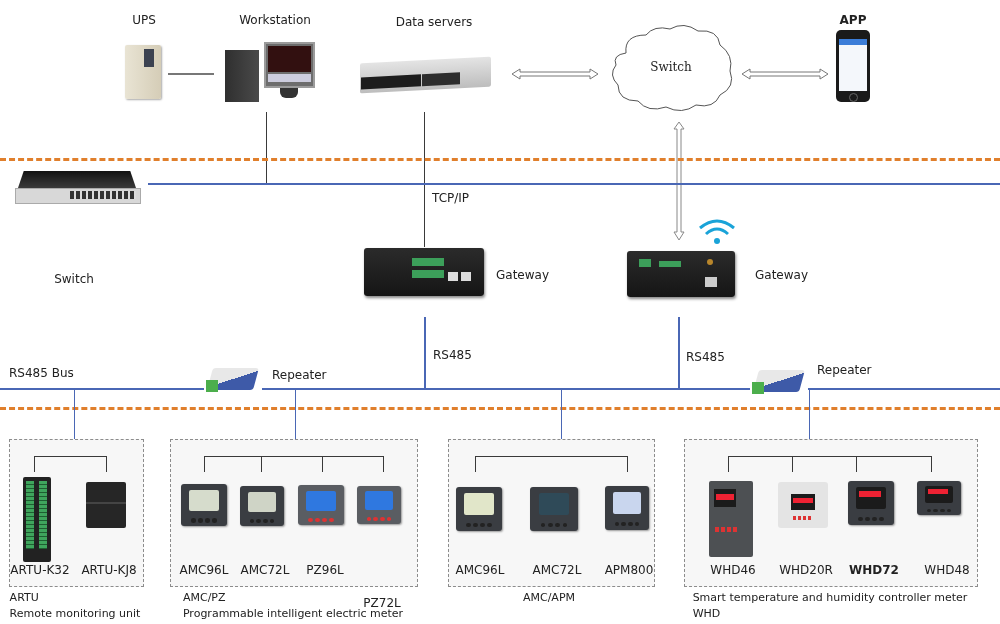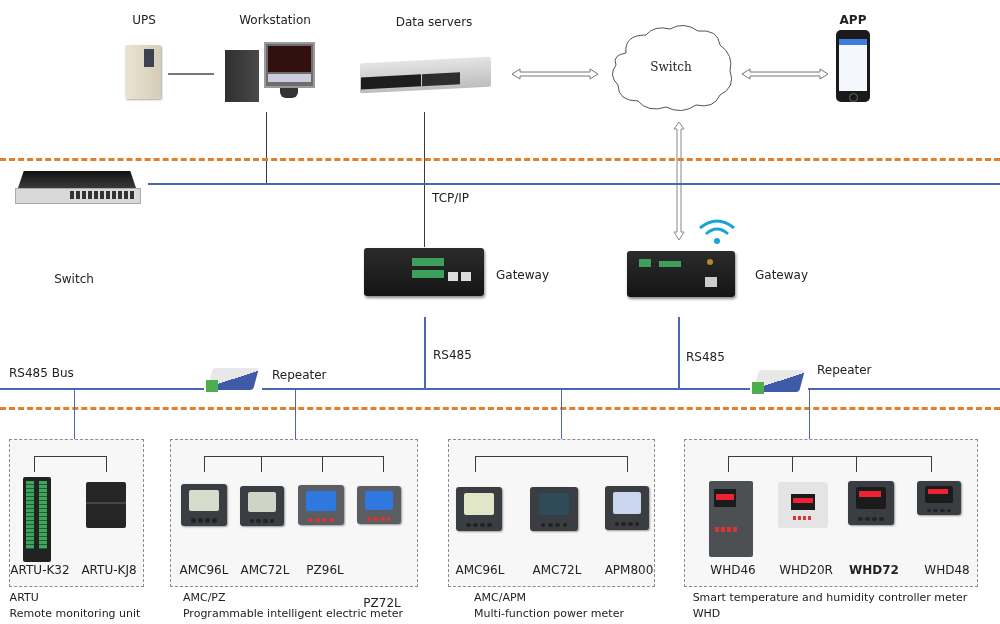--- a/index.html
+++ b/index.html
@@ -225,21 +225,20 @@
       <i></i>
       <i></i>
       <i></i>
     </div>
   </div>
 <span class="lbl ctr" style="left:480px;top:563px;">AMC96L</span>
 <span class="lbl ctr" style="left:557px;top:563px;">AMC72L</span>
 <span class="lbl ctr" style="left:629px;top:563px;">APM800</span>
 <div class="caption" style="left:549px;top:590px;">
   <div>AMC/APM</div>
-  <div>Multi-function power meter</div>
 </div>
 
 <div class="grp" style="left:684px;top:439px;width:292px;height:146px;"></div>
 <div class="dark" style="left:728px;top:456px;width:204px;height:1px;"></div>
 <div class="dark" style="left:728px;top:456px;width:1px;height:16px;"></div>
 <div class="dark" style="left:792px;top:456px;width:1px;height:16px;"></div>
 <div class="dark" style="left:856px;top:456px;width:1px;height:16px;"></div>
 <div class="dark" style="left:931px;top:456px;width:1px;height:16px;"></div>
 <div class="abs" style="left:709px;top:481px;width:44px;height:76px;background:#4d5053;border-radius:2px;">
   <div class="abs" style="left:5px;top:8px;width:22px;height:18px;background:#1b1b1b;">

